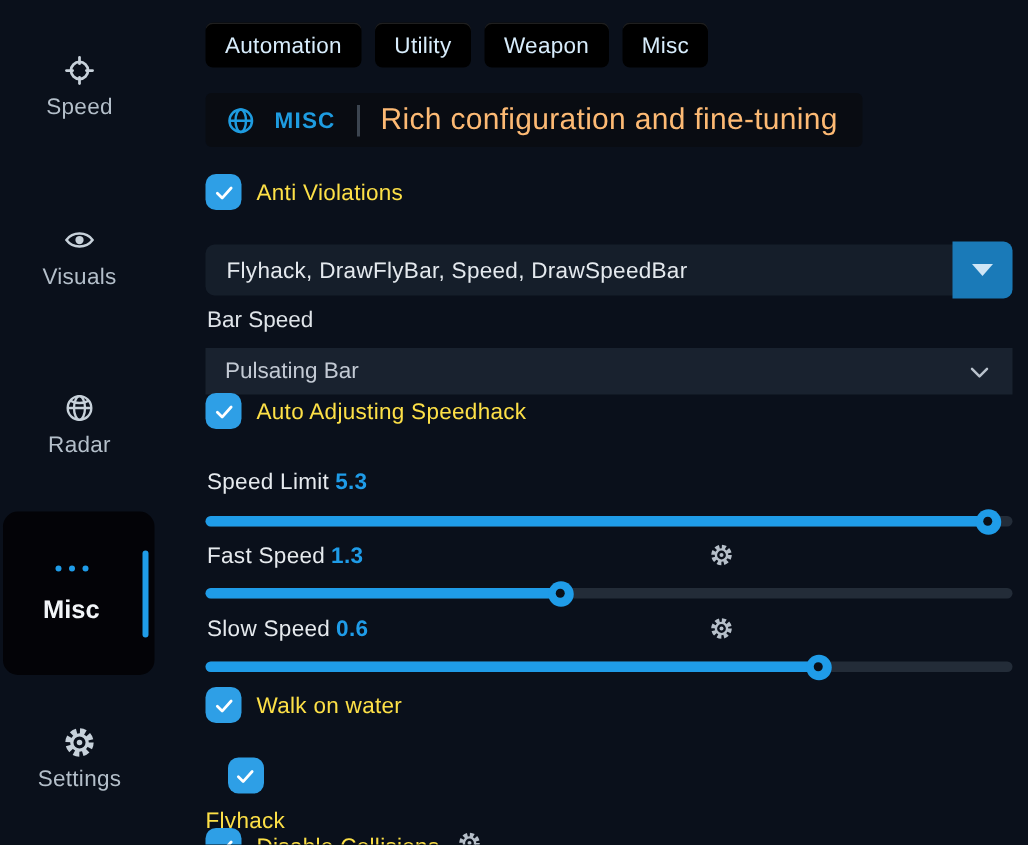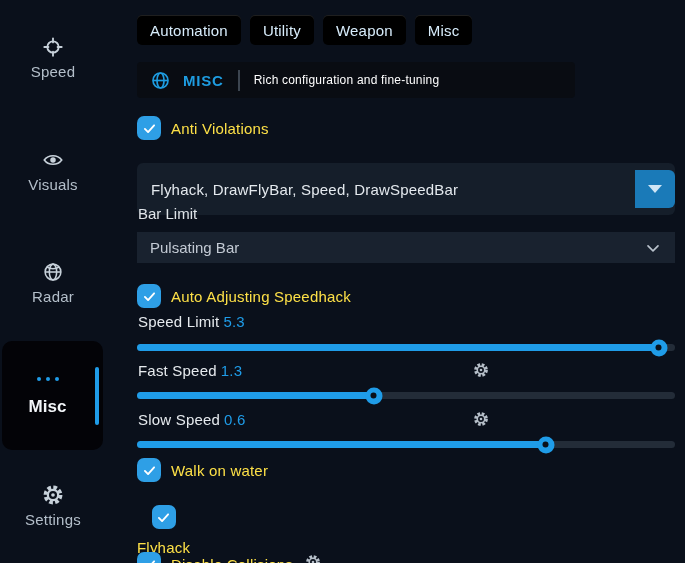--- a/index.html
+++ b/index.html
@@ -33,55 +33,55 @@
     display:flex; align-items:center; box-shadow:inset 0 1px 0 rgba(255,255,255,0.12);
   }
 
   
   .header-bar {
     position:absolute; left:137px; top:62px; width:438px; height:36px;
     background:#090c12; border-radius:4px; display:flex; align-items:center; padding-left:13px;
   }
   .header-bar .title { color:#1e9ce0; font-weight:bold; font-size:15px; letter-spacing:0.8px; margin-left:12px; }
   .header-bar .divider { width:2px; height:21px; background:#3c4550; margin:0 14px; }
-  .header-bar .subtitle { color:#ffffff; font-size:12px; letter-spacing:0.2px; }
+  .header-bar .subtitle { color:#fdba74; font-size:20px; letter-spacing:0.2px; }
 
   
   .check-row { position:absolute; left:137px; display:flex; align-items:center; gap:10px; }
   .checkbox {
     width:24px; height:24px; border-radius:7px; background:#2e9fe6;
     display:flex; align-items:center; justify-content:center; cursor:pointer; flex:0 0 auto;
   }
   .check-row .lbl { font-size:15px; color:#fde047; letter-spacing:0.2px; }
   .gear-inline { margin-left:2px; }
 
   
   .multiselect {
-    position:absolute; left:137px; top:163px; width:538px; height:52px;
+    position:absolute; left:137px; top:163px; width:538px; height:34px;
     background:#151e2a; border-radius:6px; display:flex; align-items:center; cursor:pointer;
   }
   .multiselect .value { flex:1; padding-left:14px; font-size:15px; color:#e4e9ee; letter-spacing:0.2px; }
   .multiselect .dd-btn {
     width:40px; height:38px; background:#1a7ab8; border-radius:0 6px 6px 0;
     display:flex; align-items:center; justify-content:center; cursor:pointer;
   }
   .tri-down { width:0; height:0; border-left:7px solid transparent; border-right:7px solid transparent; border-top:8px solid #cfe6f6; }
 
   .field-label { position:absolute; left:138px; top:205px; font-size:15px; color:#dfe4e9; }
 
   .select {
     position:absolute; left:137px; top:232px; width:538px; height:31px;
     background:#19222f; border-radius:0; display:flex; align-items:center; cursor:pointer;
   }
   .select .value { flex:1; padding-left:13px; font-size:15px; color:#c3cad4; }
   .select .chev { margin-right:12px; display:flex; }
 
   
   .slider-label { position:absolute; left:138px; font-size:15px; color:#e6eaee; letter-spacing:0.2px; }
-  .slider-label .val { color:#1f9ce8; font-weight:normal; margin-left:4px; }
+  .slider-label .val { color:#1f9ce8; font-weight:bold; margin-left:4px; }
   .gear-float { position:absolute; left:473px; }
   .track {
     position:absolute; left:137px; width:538px; height:7px; border-radius:4px;
     background:#232c38; cursor:pointer;
   }
   .track .fill { position:absolute; left:0; top:0; bottom:0; border-radius:4px; background:#1f9ce8; }
   .track .thumb {
     position:absolute; top:50%; width:17px; height:17px; border-radius:50%;
     background:#1f9ce8; transform:translate(-50%,-50%); cursor:grab;
   }
@@ -211,31 +211,31 @@
     <span class="lbl">Anti Violations</span>
   </div>
 
   <div class="multiselect">
     <span class="value">Flyhack, DrawFlyBar, Speed, DrawSpeedBar</span>
     <span class="dd-btn">
       <span class="tri-down"></span>
     </span>
   </div>
 
-  <div class="field-label">Bar Limit</div>
+  <div class="field-label">Bar Speed</div>
   <div class="select">
     <span class="value">Pulsating Bar</span>
     <span class="chev">
         <svg width="20" height="20" viewBox="0 0 24 24">
           <use href="#ic-chevron"></use>
         </svg>
       </span>
   </div>
 
-  <div class="check-row" style="top:284px;">
+  <div class="check-row" style="top:262px;">
     <span class="checkbox">
         <svg width="17" height="17" viewBox="0 0 24 24">
           <use href="#ic-check"></use>
         </svg>
       </span>
     <span class="lbl">Auto Adjusting Speedhack</span>
   </div>
 
   <div class="slider-label" style="top:313px;">
     <span>Speed Limit</span><span class="val">5.3</span>

